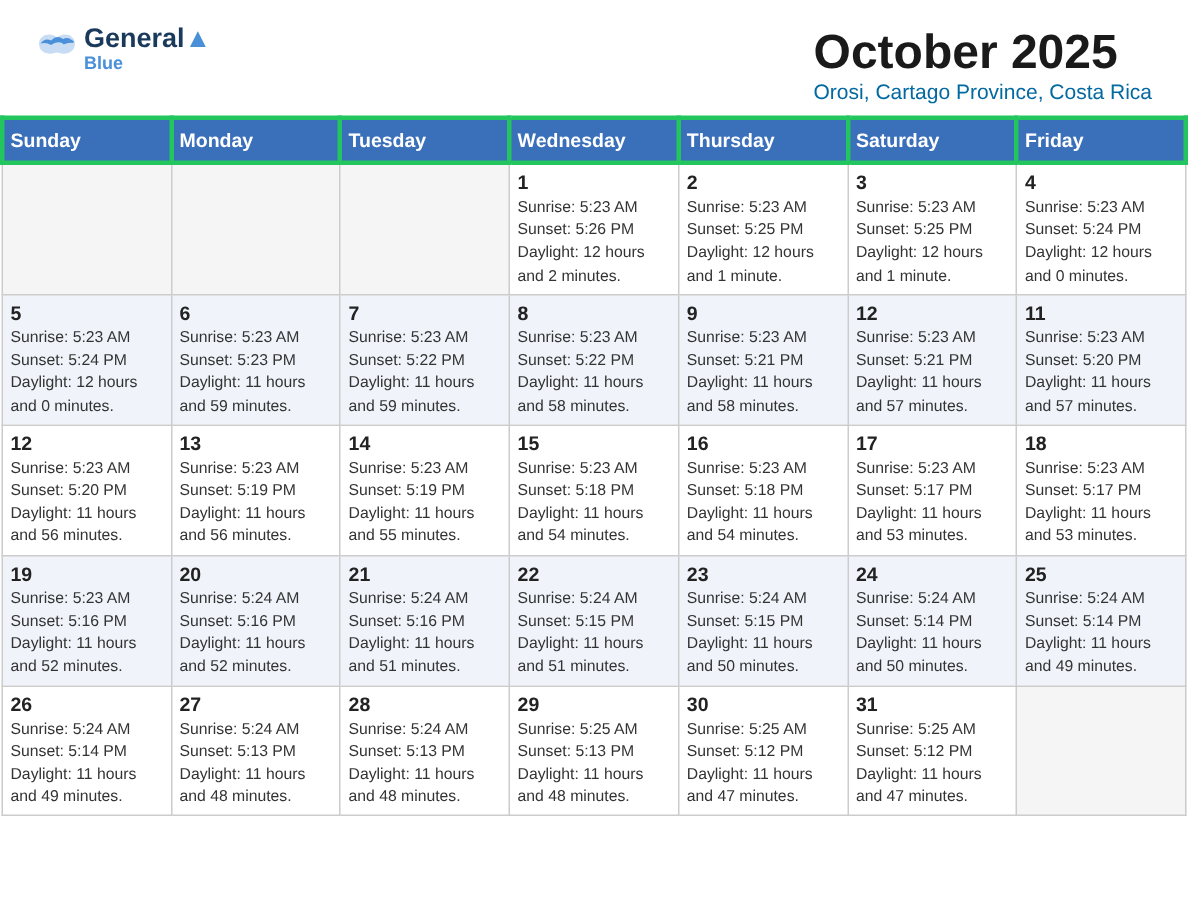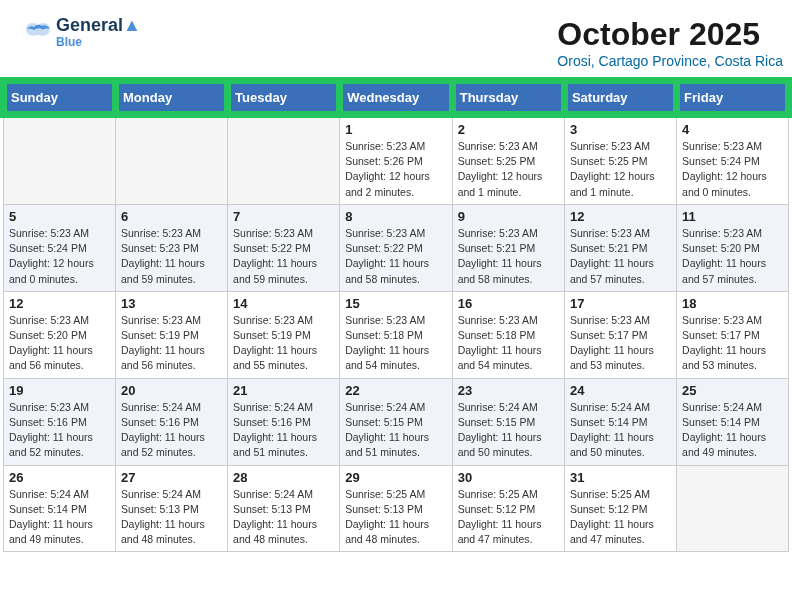--- a/index.html
+++ b/index.html
@@ -3,21 +3,21 @@
   <meta charset="utf-8">
   <style>
     * { box-sizing: border-box; margin: 0; padding: 0; }
     body {
       font-family: Arial, sans-serif;
       background: #fff;
       width: 792px;
       min-height: 612px;
     }
     .header {
-      padding: 16px 9px 8px 24px;
+      padding: 16px 24px 8px 24px;
       display: flex;
       align-items: flex-start;
       justify-content: space-between;
     }
     .logo {
       display: flex;
       align-items: center;
       gap: 4px;
     }
     .logo-bird {
@@ -40,21 +40,21 @@
       border-collapse: collapse;
       font-size: 11px;
     }
     .calendar th {
       background: #3a6fba;
       color: #fff;
       padding: 6px 4px;
       text-align: left;
       font-size: 13px;
       font-weight: bold;
-      border: 7px solid #22c55e;
+      border: 3px solid #22c55e;
     }
     .calendar td {
       border: 1px solid #ccc;
       vertical-align: top;
       padding: 4px 5px;
       width: 113px;
       min-height: 80px;
       background: #fff;
     }
     .calendar td.empty {

